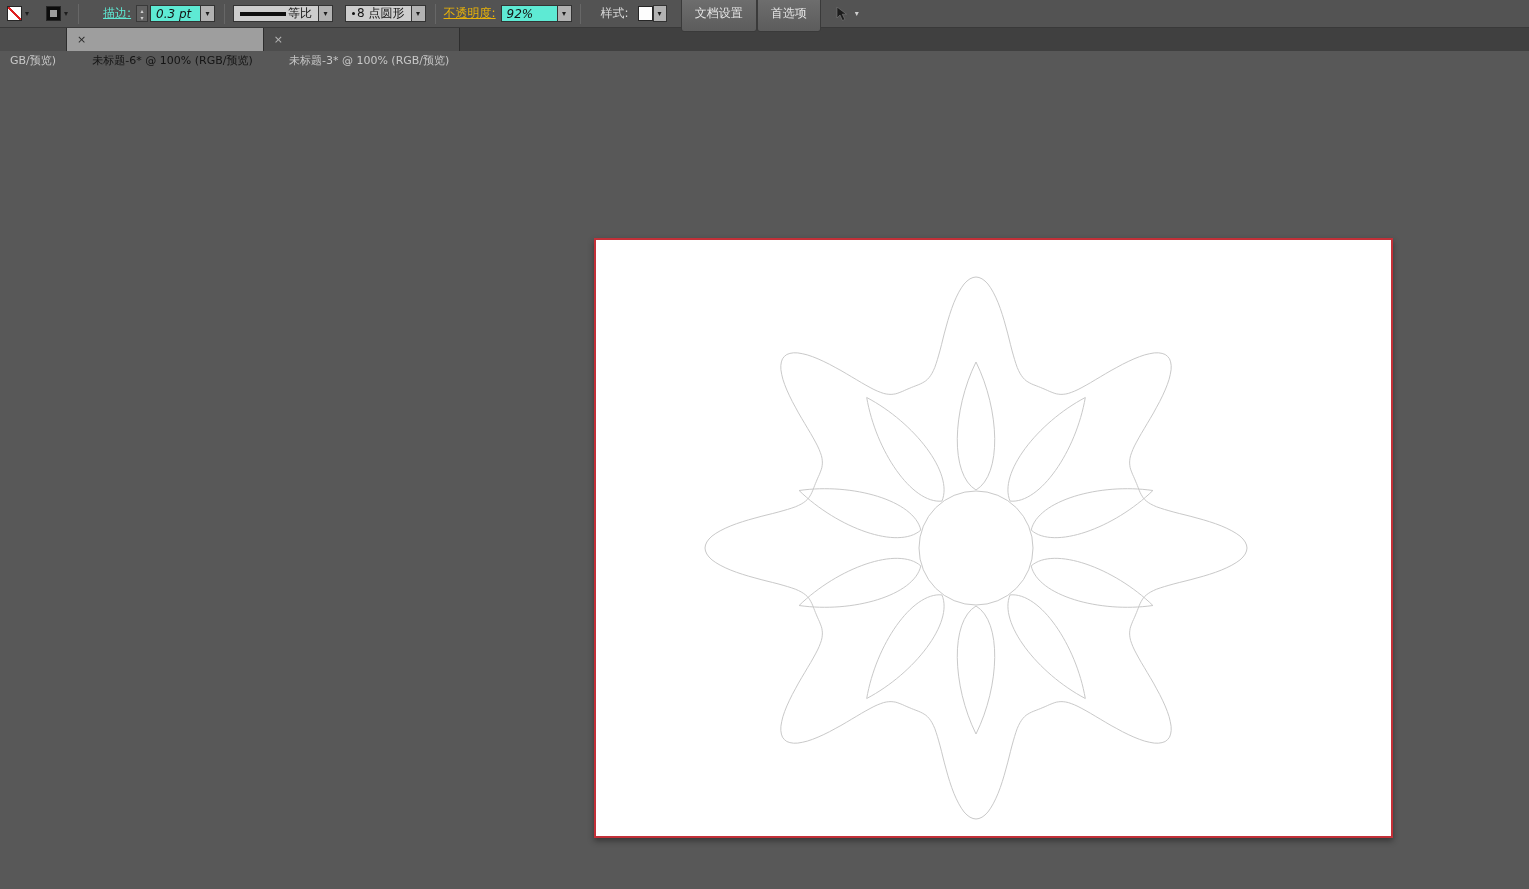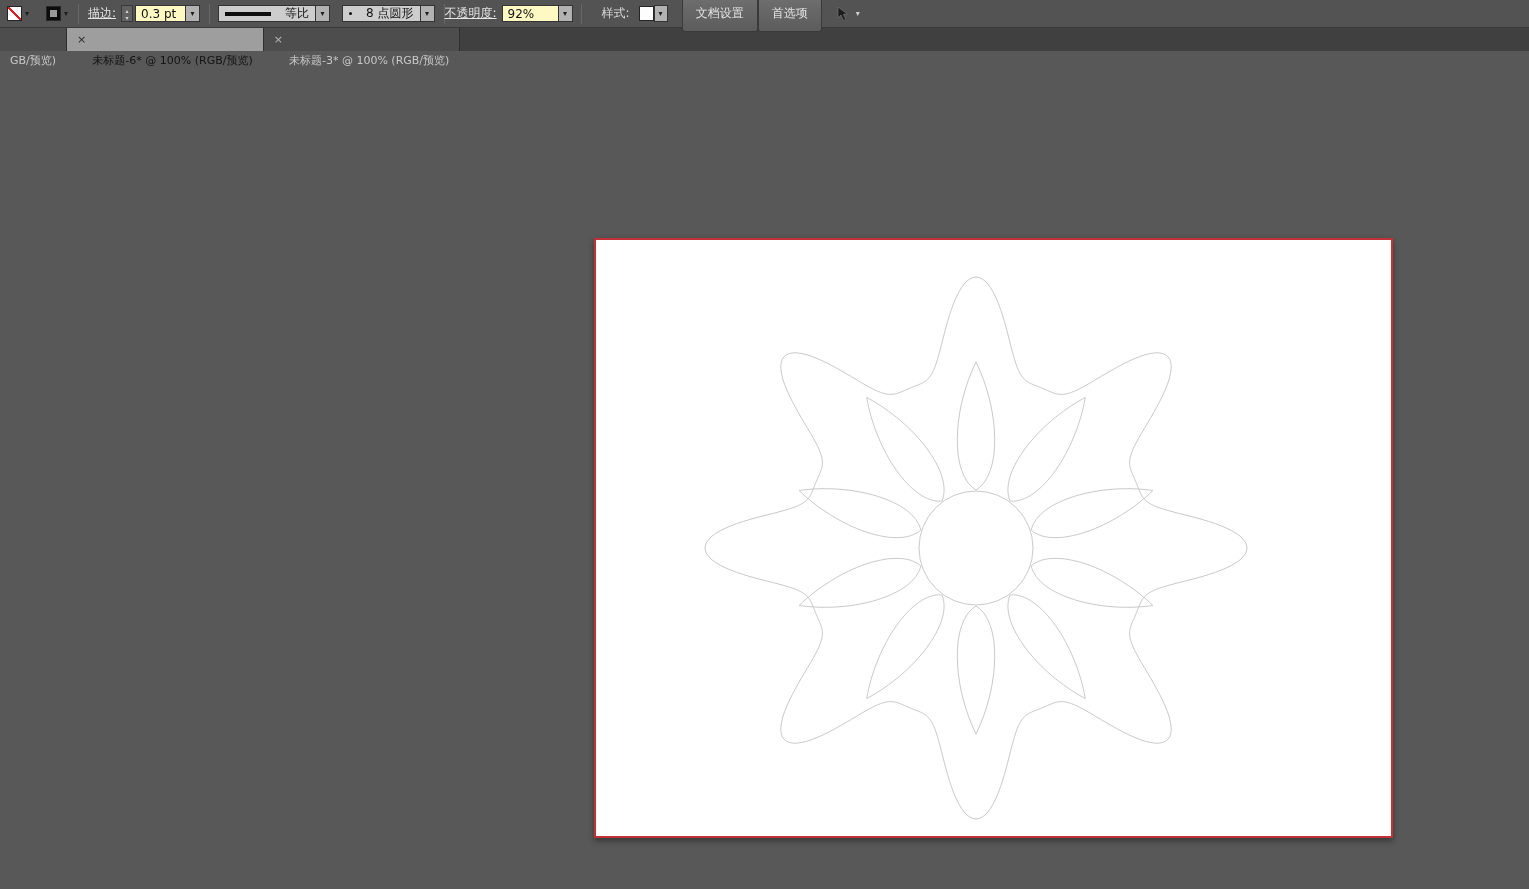--- a/index.html
+++ b/index.html
@@ -25,32 +25,32 @@
   .stroke-sw::before { content:""; position:absolute; inset:0; border:3px solid #0c0c0c; }
   .tri { font-size:8px; color:#1d1d1d; flex:none; line-height:1; }
   .sep { width:1px; height:20px; background:#444; border-right:1px solid #676767; flex:none; }
   .link { text-decoration:underline; cursor:pointer; flex:none; }
   .stepper {
     width:12px; height:17px; background:#616161; border:1px solid #393939;
     display:flex; flex-direction:column; align-items:center; justify-content:center;
     font-size:6px; line-height:7px; color:#d3d3d3; flex:none;
   }
   .field {
-    height:17px; background:#fef9c3; border:1px solid #333; color:#141414;
-    display:flex; align-items:center; padding:0 5px; flex:none;
+    height:17px; background:#5eead4; border:1px solid #333; color:#141414;
+    display:flex; align-items:center; padding:0 5px; flex:none;font-style:italic;
   }
   .w51 { width:51px; } .w57 { width:57px; }
   .dd-btn {
     width:14px; height:17px; background:#b2b2b2; border:1px solid #333; border-left:none;
     color:#1d1d1d; font-size:8px; display:flex; align-items:center; justify-content:center;
     flex:none; cursor:pointer;
   }
   .combo {
     height:17px; background:#cdcdcd; border:1px solid #333; color:#141414;
-    display:flex; align-items:center; padding:0 6px; gap:14px; flex:none;
+    display:flex; align-items:center; padding:0 6px; gap:2px; flex:none;
   }
   .profile-line { width:46px; height:4px; background:#0f0f0f; flex:none; }
   .brush-dot { width:3px; height:3px; border-radius:50%; background:#0f0f0f; flex:none; }
   .style-swatch { width:15px; height:15px; border:1px solid #262626; background:#fdfdfd; flex:none; }
   .btn {
     height:28px; padding:17px 13px; background:linear-gradient(#6f6f6f,#5c5c5c);
     border:1px solid #3a3a3a; border-radius:3px; color:#e4e4e4; font-size:12px;
     font-family:Liberation Sans, sans-serif; display:flex; align-items:center; flex:none; cursor:pointer;
   }
 
@@ -80,21 +80,21 @@
 
   <div class="control-bar">
     <span class="swatch fill-none" style="margin-left:7px"></span>
     <span class="tri" style="margin-left:3px">▾</span>
 
     <span class="swatch stroke-sw" style="margin-left:17px"></span>
     <span class="tri" style="margin-left:3px">▾</span>
 
     <span class="sep" style="margin-left:10px"></span>
 
-    <span class="link" style="margin-left: 9px; color: #e5e5e5;">描边:</span>
+    <span class="link" style="margin-left: 24px; color: #5eead4;">描边:</span>
     <span class="stepper" style="margin-left:5px">
         <span>▴</span>
         <span>▾</span>
       </span>
     <span class="field w51" style="margin-left:2px">0.3 pt</span>
     <span class="dd-btn">
         <span>▾</span>
       </span>
 
     <span class="sep" style="margin-left:9px"></span>
@@ -110,21 +110,21 @@
     <span class="combo" style="margin-left:12px">
       <span class="brush-dot"></span>
       <span>8 点圆形</span>
     </span>
     <span class="dd-btn">
         <span>▾</span>
       </span>
 
     <span class="sep" style="margin-left:9px"></span>
 
-    <span class="link" style="color: #e5e5e5;">不透明度:</span>
+    <span class="link" style="margin-left: 8px; color: #eab308;">不透明度:</span>
     <span class="field w57" style="margin-left:5px">92%</span>
     <span class="dd-btn">
         <span>▾</span>
       </span>
 
     <span class="sep" style="margin-left:8px"></span>
 
     <span style="margin-left:20px">样式:</span>
     <span class="style-swatch" style="margin-left:9px"></span>
     <span class="dd-btn" style="border-left:1px solid #333">

